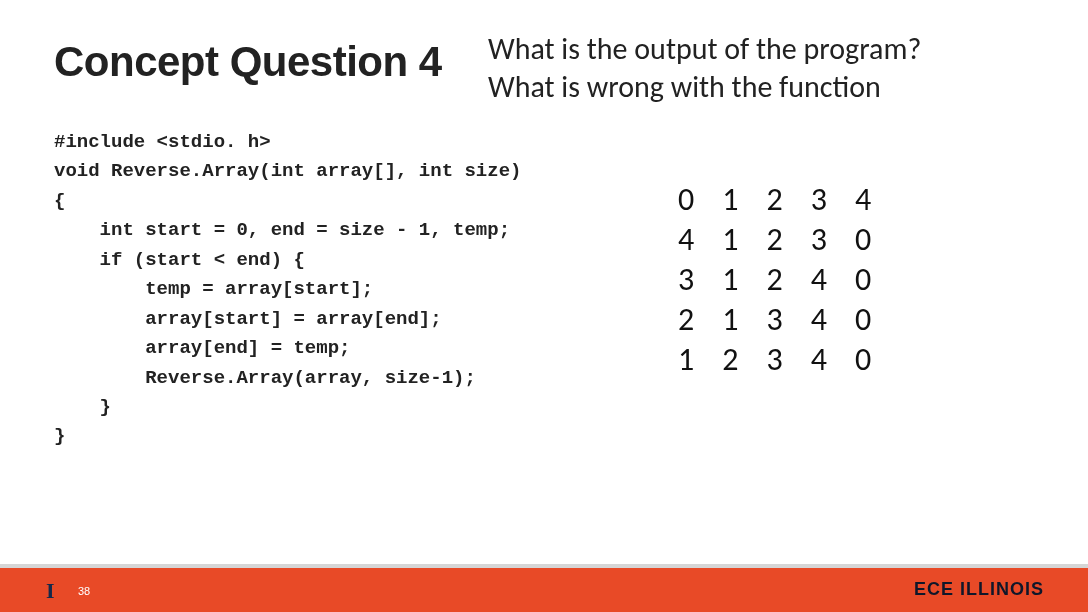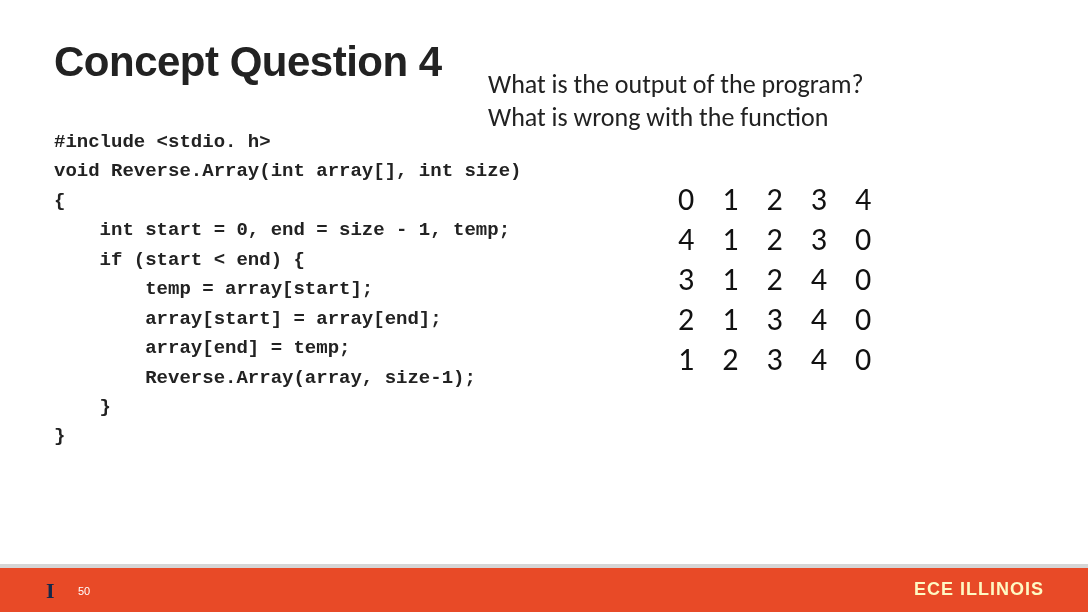--- a/index.html
+++ b/index.html
@@ -25,26 +25,25 @@
     font-size: 42px;
     font-weight: 700;
     color: #222;
     font-family: Arial, Helvetica, sans-serif;
     letter-spacing: -0.5px;
   }
   .questions {
     position: absolute;
     left: 488px;
     top: 30px;
-    font-size: 26px;
+    font-size: 30px;
     color: #222;
     line-height: 1.25;
     font-family: "Segoe UI", Calibri, Arial, sans-serif;
     width: 560px;
-    margin-top: 38px;
   }
   .code {
     position: absolute;
     left: 54px;
     top: 128px;
     font-family: "Courier New", monospace;
     font-size: 19px;
     color: #222;
     line-height: 1.55;
     white-space: pre;
@@ -99,21 +98,21 @@
     bottom: 15px;
     font-size: 11px;
     color: #ffffff;
     font-family: Arial, sans-serif;
   }
   .footer-dept {
     position: absolute;
     right: 44px;
     bottom: 12px;
     font-size: 18px;
-    color: #fef9c3;
+    color: #0f172a;
     font-family: Arial, sans-serif;
     font-weight: 600;
     letter-spacing: 1px;
     margin-left: 34px;
   }
 </style>
 </head>
 <body>
 
 <div class="slide">
@@ -175,17 +174,17 @@
         <td>4</td>
         <td>0</td>
       </tr>
     </tbody>
       </table>
   </div>
 
   <div class="footer-sep"></div>
   <div class="footer-bar">
     <div class="footer-logo">I</div>
-    <div class="footer-pagenum">50</div>
+    <div class="footer-pagenum">38</div>
     <div class="footer-dept">ECE ILLINOIS</div>
   </div>
 
 </div>
 
 </body></html>

